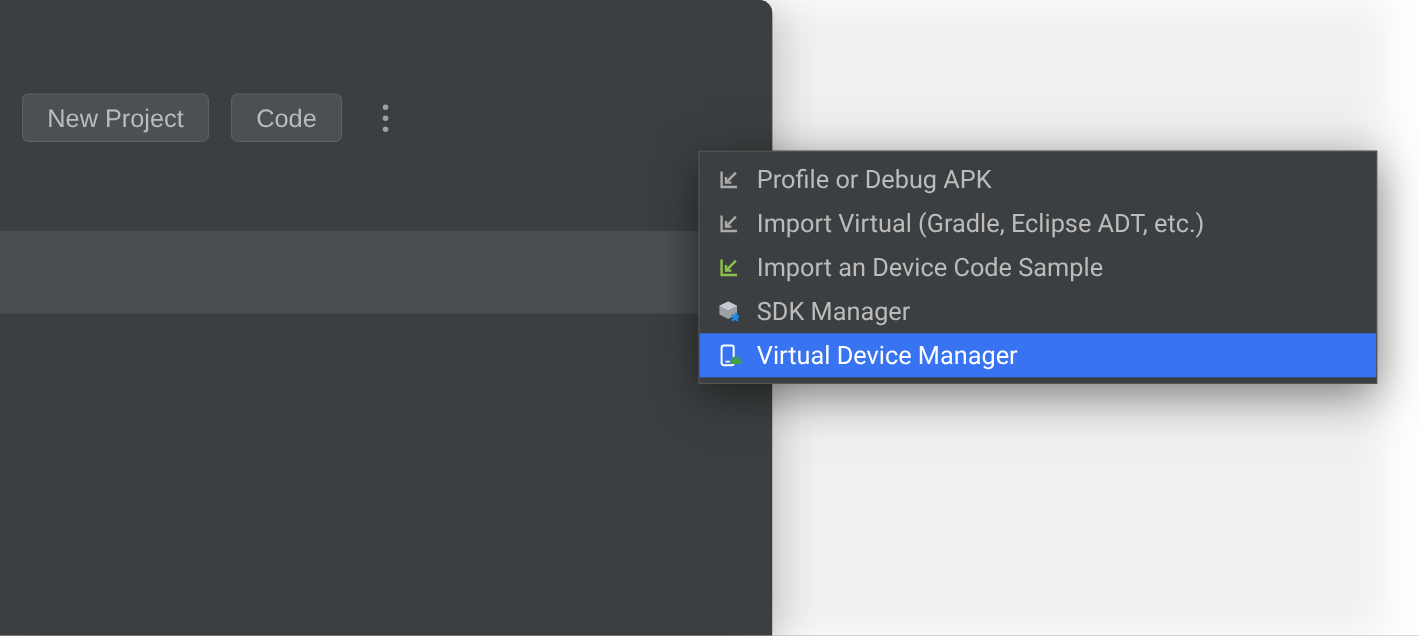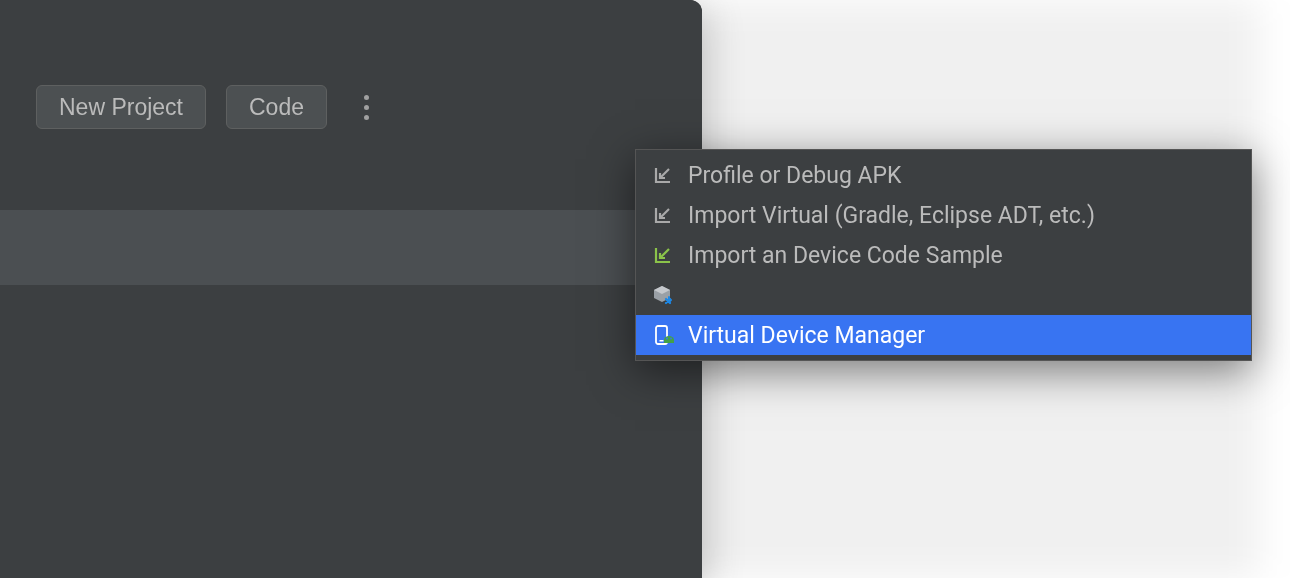--- a/index.html
+++ b/index.html
@@ -28,21 +28,20 @@
     .window-top-section {
       height: 150px;
       background: #3c3f41;
       border-top-right-radius: 12px;
     }
     .toolbar {
       display: flex;
       align-items: center;
       padding: 85px 20px 0 20px;
       gap: 20px;
-      margin-left: 16px;
     }
     .btn {
       background: #4c5052;
       border: 1px solid #5e6060;
       border-radius: 6px;
       color: #bbbbbb;
       font-size: 23px;
       padding: 8px 22px;
       cursor: pointer;
       display: inline-flex;
@@ -82,21 +81,21 @@
       left: 700px;
       width: 560px;
       height: 578px;
       background: rgba(0,0,0,0.06);
       filter: blur(18px);
       border-radius: 10px;
       z-index: 0;
     }
     .dropdown-menu {
       position: absolute;
-      top: 149px;
+      top: 137px;
       left: 635px;
       width: 617px;
       background: #3c3f41;
       border: 1px solid #555;
       box-shadow: 0 10px 40px rgba(0,0,0,0.5);
       z-index: 10;
       padding: 5px 0;
     }
     .menu-item {
       display: flex;
@@ -186,20 +185,21 @@
   <div class="menu-item">
     <span class="menu-icon">
       <svg width="22" height="22" viewBox="0 0 22 22">
         <path d="M10 2 L18 6 L18 14 L10 18 L2 14 L2 6 Z" fill="#9aa0a6"></path>
         <path d="M10 2 L18 6 L10 10 L2 6 Z" fill="#c5c8cc"></path>
         <path d="M14 15 l4 4 M18 15 l-4 4" stroke="#1e88e5" stroke-width="2.3" fill="none" stroke-linecap="round"></path>
         <path d="M18 14 v6" stroke="#1e88e5" stroke-width="2.3" fill="none" stroke-linecap="round" opacity="0"></path>
         <path d="M17 13 v5 M15 16 l2 2 l2 -2" stroke="#1e88e5" stroke-width="2" fill="none" stroke-linecap="round" stroke-linejoin="round"></path>
       </svg>
     </span>
+    <span class="menu-label">SDK Manager</span>
   </div>
 
   <div class="menu-item highlighted">
     <span class="menu-icon">
       <svg width="22" height="22" viewBox="0 0 22 22">
         <rect x="4" y="2" width="11" height="18" rx="2" fill="none" stroke="#ffffff" stroke-width="1.8"></rect>
         <rect x="7.5" y="16" width="4" height="1.5" fill="#ffffff"></rect>
         <path d="M12 16 a5 4 0 0 1 10 0 v3 h-10 z" fill="#43a047"></path>
         <circle cx="15" cy="14.5" r="0.9" fill="#3874f2"></circle>
         <circle cx="19" cy="14.5" r="0.9" fill="#3874f2"></circle>

